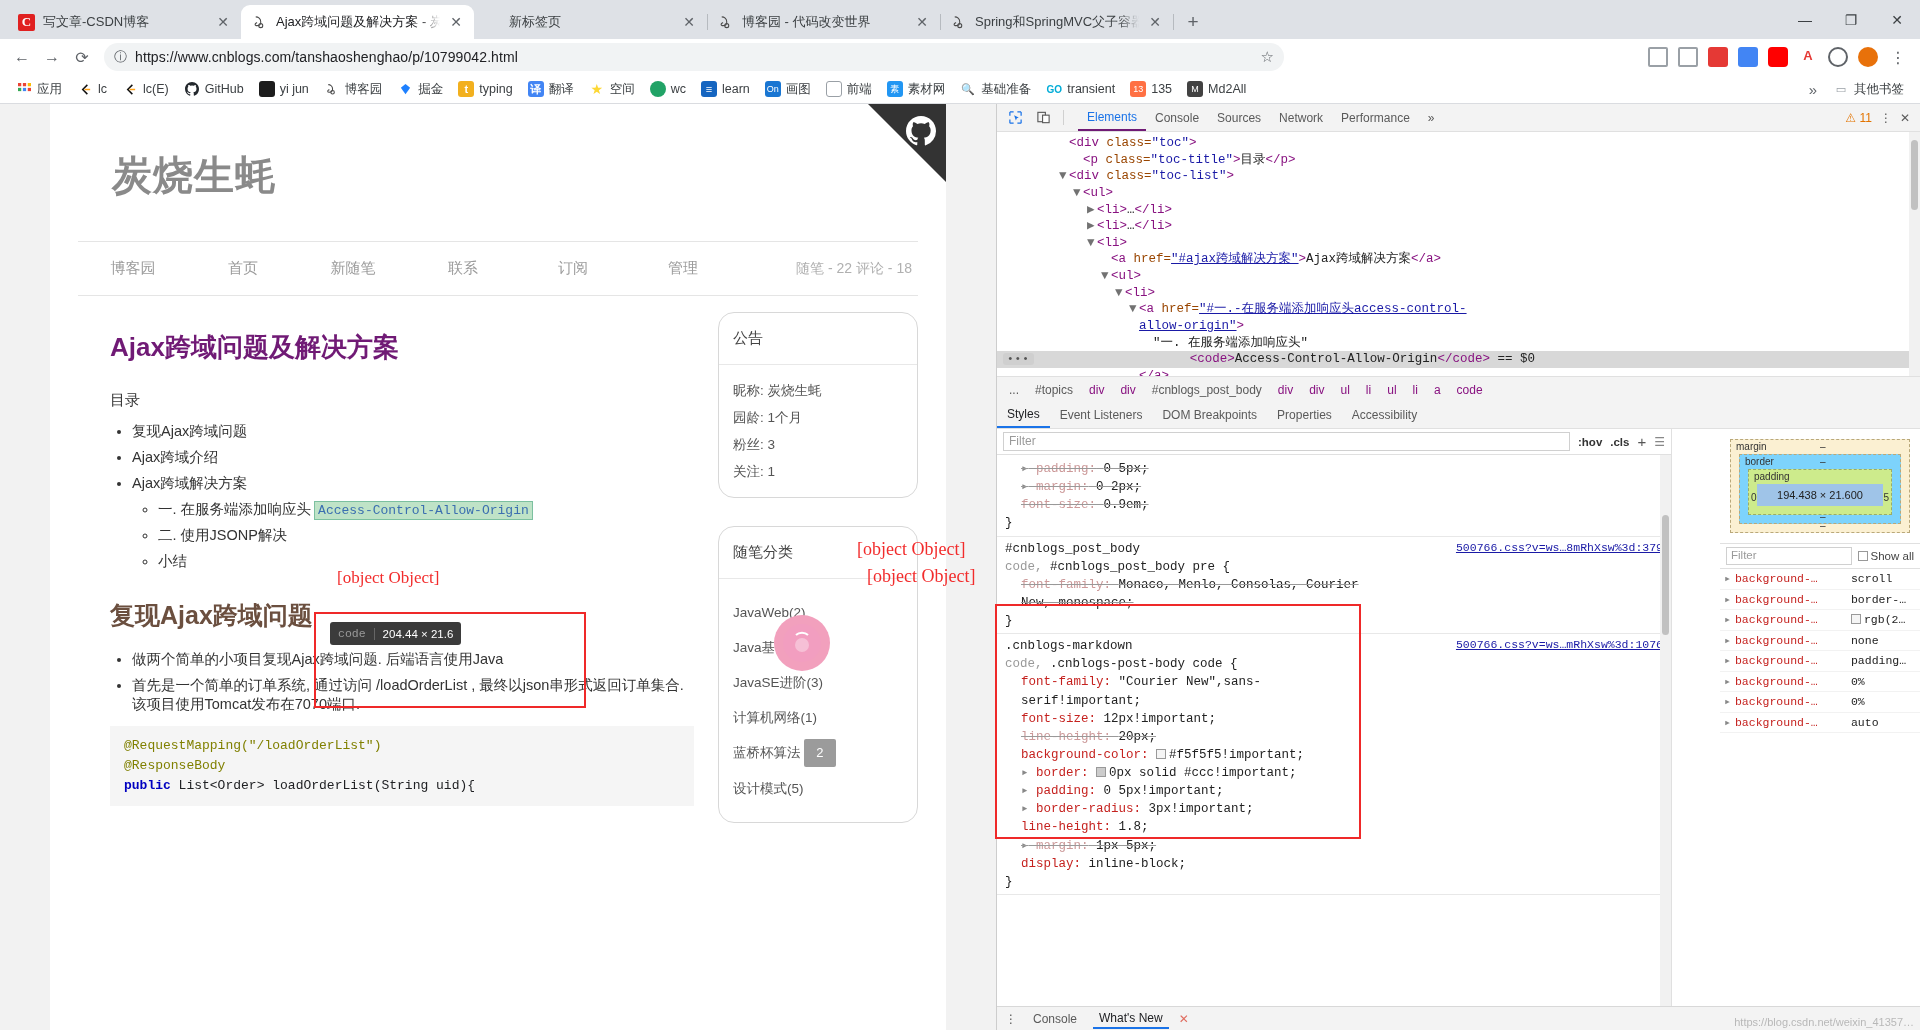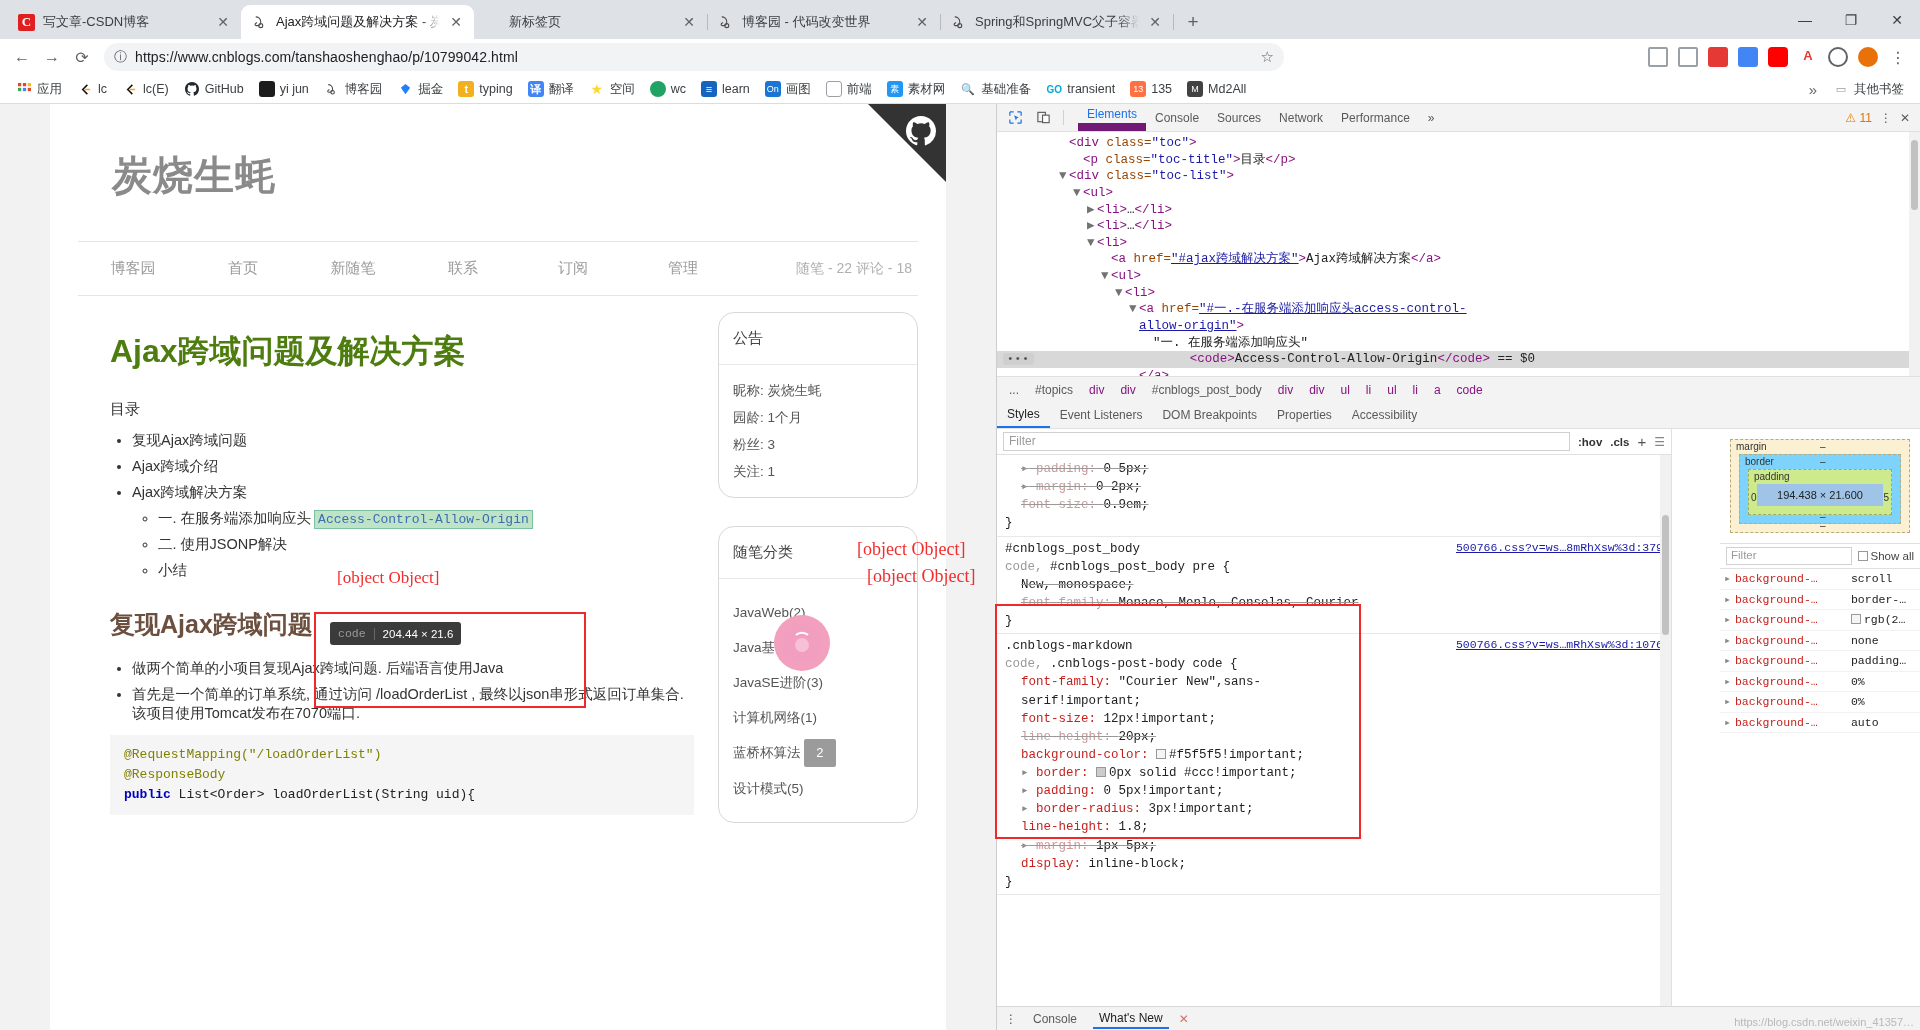--- a/index.html
+++ b/index.html
@@ -66,21 +66,21 @@
   .corner-ribbon { position:absolute; right:0; top:0; width:78px; height:78px; background:#333; clip-path:polygon(100% 0,0 0,100% 100%); }
   .corner-ribbon .gh { position:absolute; right:10px; top:12px; color:#fff; font-size:26px; }
   .blog-header { padding:44px 0 0 62px; }
   .blog-title { font-size:40px; color:#8a8a8a; font-weight:bold; letter-spacing:1px;}
   .blog-nav { margin:38px 28px 0 28px; border-top:1px solid #e5e5e5; border-bottom:1px solid #e5e5e5;
     display:flex; align-items:center; height:55px; color:#9b9b9b; font-size:15px; }
   .blog-nav a { flex:0 0 auto; width:110px; text-align:center; color:#9b9b9b;}
   .blog-nav .stats { margin-left:auto; padding-right:6px; color:#b0b0b0; font-size:14px;}
   .content-row { display:flex; padding:16px 28px 0 28px; gap:24px;}
   .post { flex:1 1 auto; padding-left:32px;}
-  .post h1 { font-size:32px; color:#4d7c0f; margin:18px 0 26px 0; font-weight:bold;}
+  .post h1 { font-size:26px; color:#701a75; margin:18px 0 26px 0; font-weight:bold;}
   .post .toc-title { font-size:15px; color:#333; margin-bottom:12px;}
   .post ul { list-style:disc; padding-left:22px; color:#333; }
   .post ul li { margin:7px 0; font-size:14.5px; color:#333;}
   .post ul ul { list-style:circle; padding-left:26px;}
   .post h2 { font-size:25px; color:#6b4f3f; margin:28px 0 18px 0; font-weight:bold;}
   .codeblock { background:#f5f5f5; padding:10px 14px; font-family:"Liberation Mono","DejaVu Sans Mono",monospace;
      font-size:13px; line-height:1.55; margin-top:12px;}
   .codeblock .ann { color:#808000;}
   .codeblock .kw { color:#0000c0; font-weight:bold;}
   .sidebar { width:200px; flex:0 0 200px;}
@@ -101,21 +101,21 @@
   .sel-code { background:#bfe3c7; outline:1px solid #7cc0a0; color:#3b6fb0;
      font-family:"Liberation Mono","DejaVu Sans Mono",monospace; font-size:13px; padding:1px 3px;}
   .redbox { position:absolute; border:2px solid #ef2929; }
   .redtext { position:absolute; color:#f22c2c; font-size:17px; font-family:"Liberation Serif","DejaVu Serif",serif; white-space:nowrap;}
 
   
   .dt-toolbar { height:28px; display:flex; align-items:center; border-bottom:1px solid #e0e0e0; padding:0 6px; gap:4px; background:#f3f3f3;}
   .dt-ticon { width:24px;height:22px;display:flex;align-items:center;justify-content:center; color:#5a5a5a;}
   .dt-tabs { display:flex; align-items:center; gap:0; margin-left:6px; font-size:12px;}
   .dt-tab { padding:4px 9px; color:#5a5a5a; height:27px; display:flex; align-items:center;}
-  .dt-tab.sel { color:#1a73e8; border-bottom:8px solid #701a75; }
+  .dt-tab.sel { color:#1a73e8; border-bottom:2px solid #701a75; }
   .dt-right { margin-left:auto; display:flex; align-items:center; gap:8px; padding-right:4px; font-size:12px; color:#5a5a5a;}
   .warn { color:#e37400; }
   .dom {
     flex:0 0 244px; overflow:hidden; position:relative; background:#fff;
     font-family:"Liberation Mono","DejaVu Sans Mono",monospace; font-size:12.5px; line-height:1.33;
     padding:3px 0 0 0; white-space:nowrap; color:#222;
   }
   .dom .ln { padding:0 6px; }
   .dom .ln.hl { background:#d8d8d8; }
   .tag { color:#881280; }
@@ -571,22 +571,22 @@
             <div class="rule">
               <div class="ind strike"><span style="color:#888">▸</span> <span class="prop">padding:</span> <span class="pval">0 5px;</span></div>
               <div class="ind strike"><span style="color:#888">▸</span> <span class="prop">margin:</span> <span class="pval">0 2px;</span></div>
               <div class="ind strike"><span class="prop">font-size:</span> <span class="pval">0.9em;</span></div>
               <div>}</div>
             </div>
             <div class="rule">
               <span class="src">500766.css?v=ws…8mRhXsw%3d:379</span>
               <div class="sel-name">#cnblogs_post_body</div>
               <div class="sel-name"><span class="sel-gray">code, </span>#cnblogs_post_body pre {</div>
+              <div class="ind strike"><span class="prop">font-family:</span> <span class="pval">Monaco, Menlo, Consolas, Courier</span></div>
               <div class="ind strike ind"><span class="pval">New, monospace;</span></div>
-              <div class="ind strike"><span class="prop">font-family:</span> <span class="pval">Monaco, Menlo, Consolas, Courier</span></div>
               <div>}</div>
             </div>
             <div class="rule">
               <span class="src">500766.css?v=ws…mRhXsw%3d:1076</span>
               <div class="sel-name">.cnblogs-markdown</div>
               <div class="sel-name"><span class="sel-gray">code, </span>.cnblogs-post-body code {</div>
               <div class="ind"><span class="prop">font-family:</span> <span class="pval">"Courier New",sans-</span></div>
               <div class="ind ind"><span class="pval">serif!important;</span></div>
               <div class="ind"><span class="prop">font-size:</span> <span class="pval">12px!important;</span></div>
               <div class="ind strike"><span class="prop">line-height:</span> <span class="pval">20px;</span></div>

